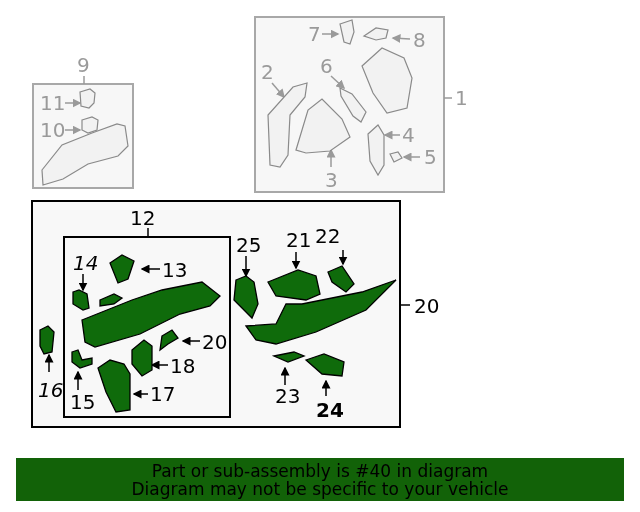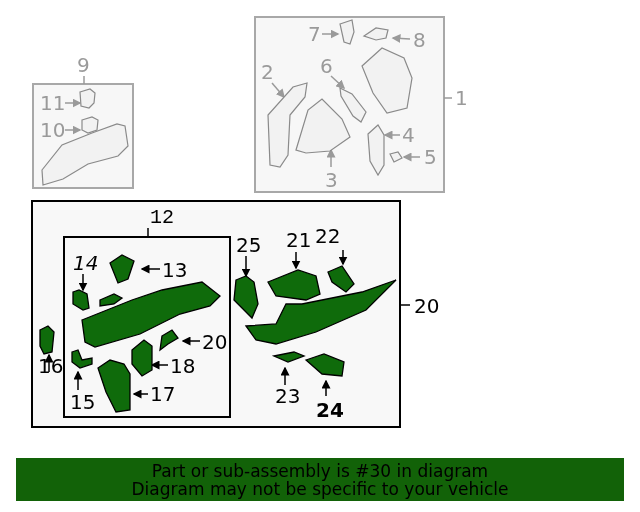--- a/index.html
+++ b/index.html
@@ -105,31 +105,31 @@
 <span class="lbl grey" style="left:40px;top:120px;">10</span>
 <span class="lbl grey" style="left:308px;top:24px;">7</span>
 <span class="lbl grey" style="left:413px;top:30px;">8</span>
 <span class="lbl grey" style="left:261px;top:62px;">2</span>
 <span class="lbl grey" style="left:320px;top:56px;">6</span>
 <span class="lbl grey" style="left:455px;top:88px;">1</span>
 <span class="lbl grey" style="left:402px;top:125px;">4</span>
 <span class="lbl grey" style="left:424px;top:147px;">5</span>
 <span class="lbl grey" style="left:325px;top:170px;">3</span>
 
-<span class="lbl black" style="left:150px;top:208px;font-family:Liberation Mono, monospace;">12</span>
+<span class="lbl black" style="left:130px;top:208px;">12</span>
 <span class="lbl black" style="left:73px;top:253px;font-style:italic;">14</span>
 <span class="lbl black" style="left:162px;top:260px;">13</span>
 <span class="lbl black" style="left:202px;top:332px;">20</span>
 <span class="lbl black" style="left:170px;top:356px;">18</span>
 <span class="lbl black" style="left:150px;top:384px;">17</span>
-<span class="lbl black" style="left:38px;top:356px;">16</span>
+<span class="lbl black" style="left:38px;top:380px;font-style:italic;">16</span>
 <span class="lbl black" style="left:70px;top:392px;">15</span>
 <span class="lbl black" style="left:236px;top:235px;">25</span>
 <span class="lbl black" style="left:286px;top:230px;">21</span>
 <span class="lbl black" style="left:315px;top:226px;">22</span>
 <span class="lbl black" style="left:414px;top:296px;">20</span>
 <span class="lbl black" style="left:275px;top:386px;">23</span>
 <span class="lbl black" style="left:316px;top:400px;font-weight:bold;">24</span>
 
 <div class="banner">
-  <div>Part or sub-assembly is #30 in diagram</div>
+  <div>Part or sub-assembly is #40 in diagram</div>
   <div>Diagram may not be specific to your vehicle</div>
 </div>
 
 </body></html>

